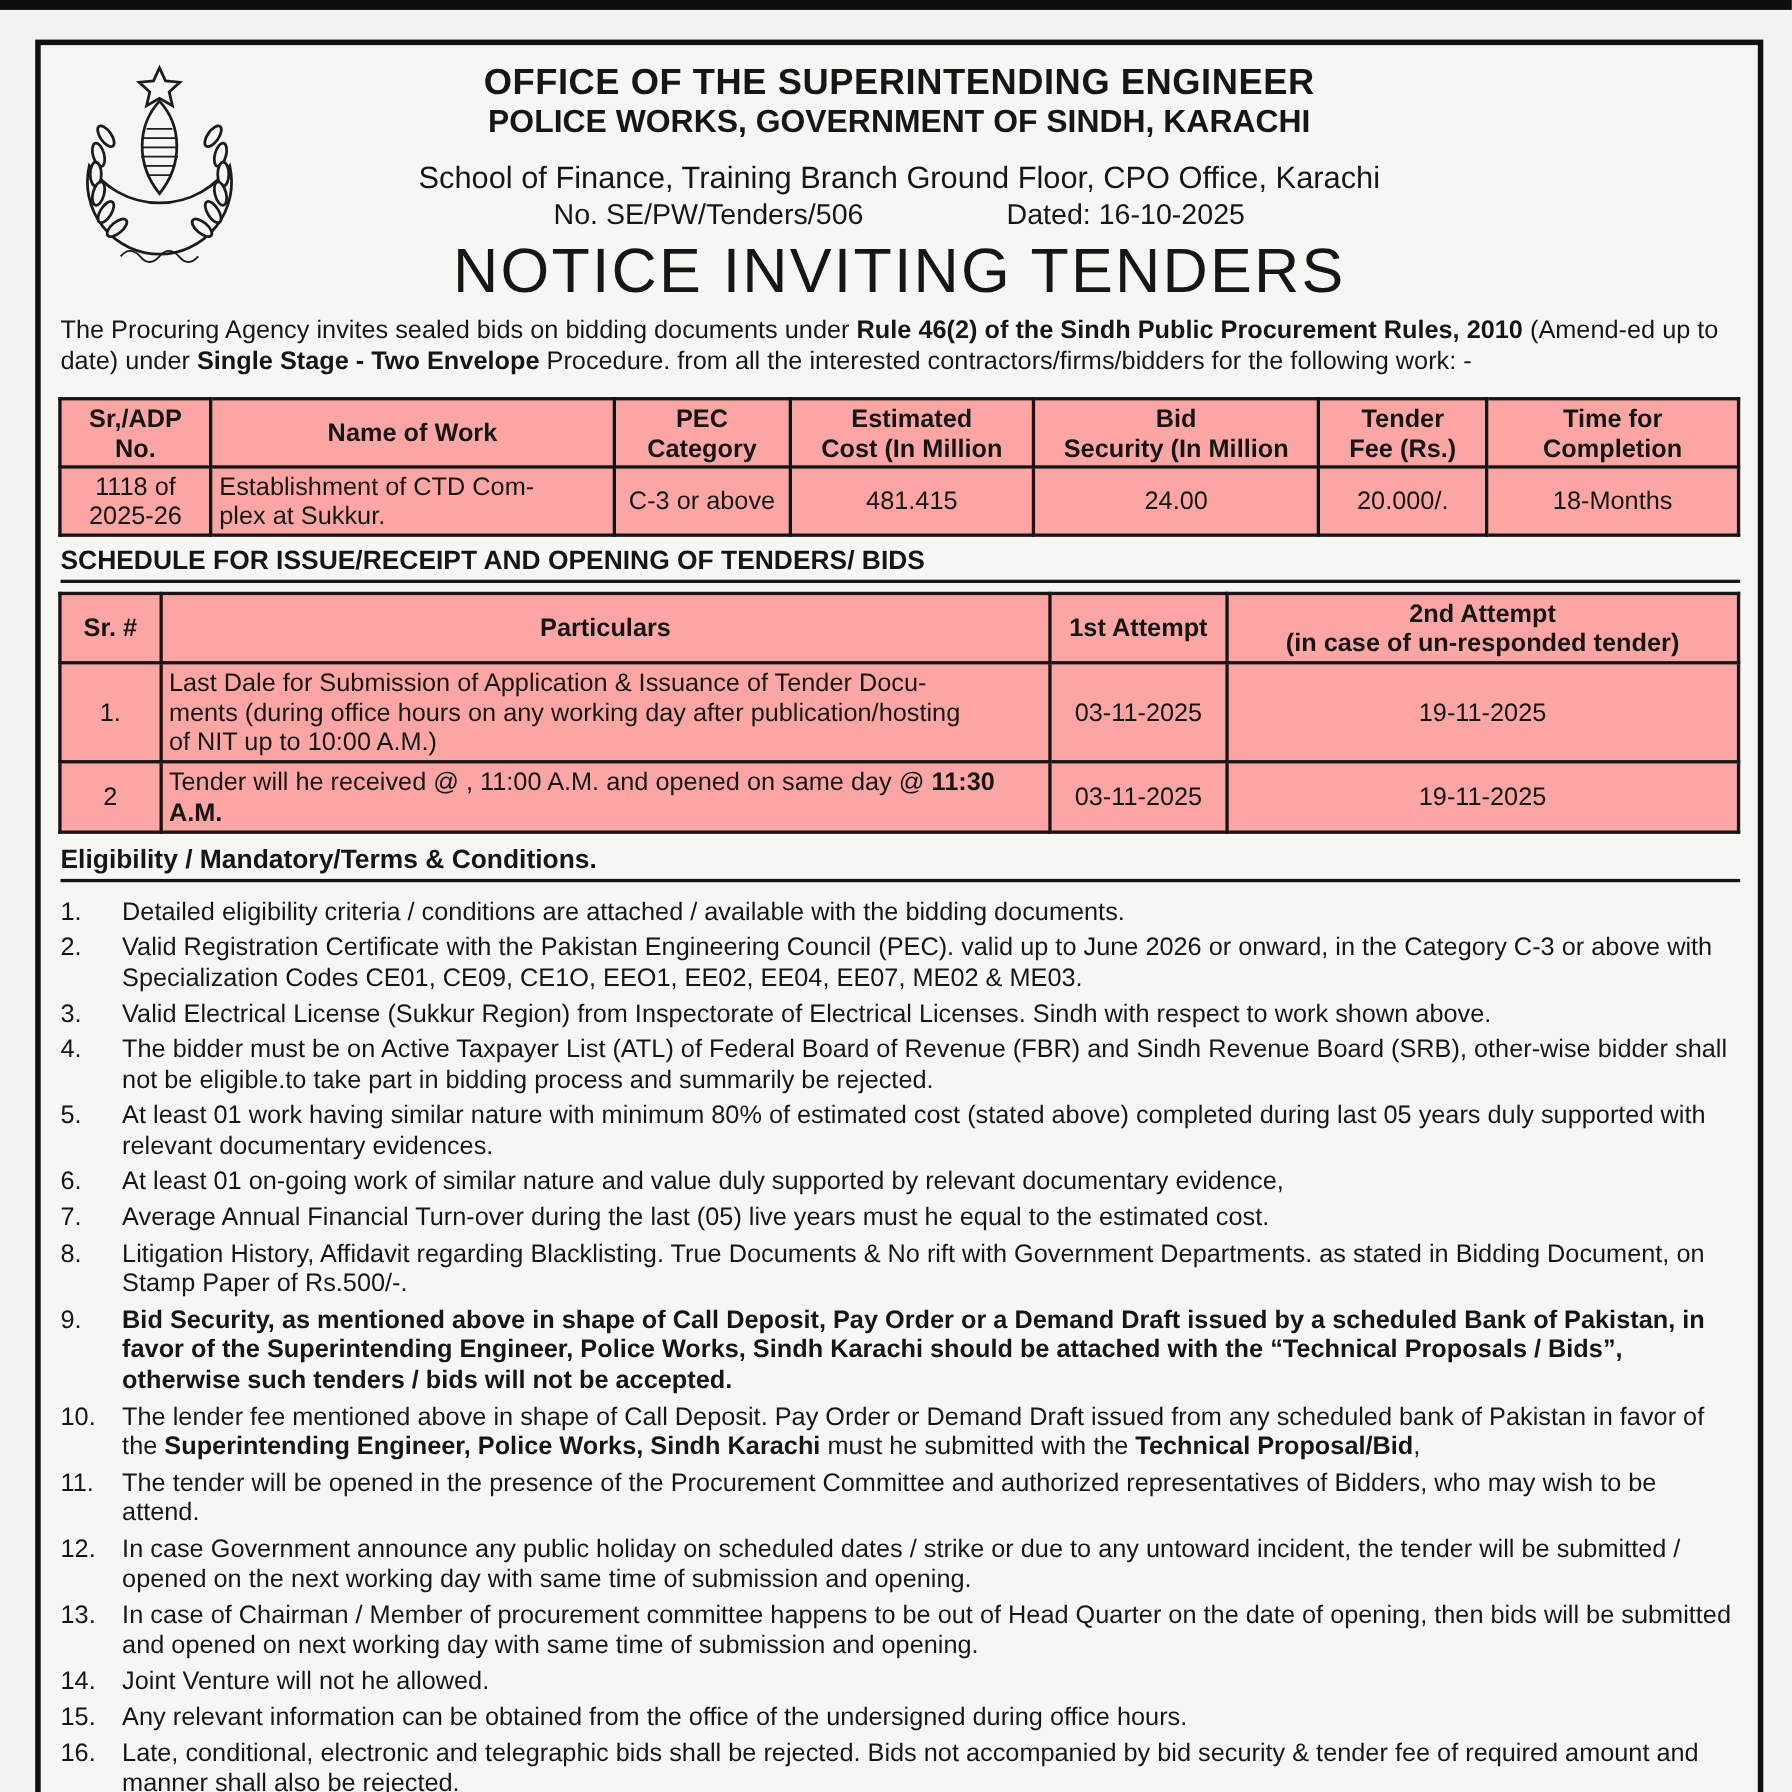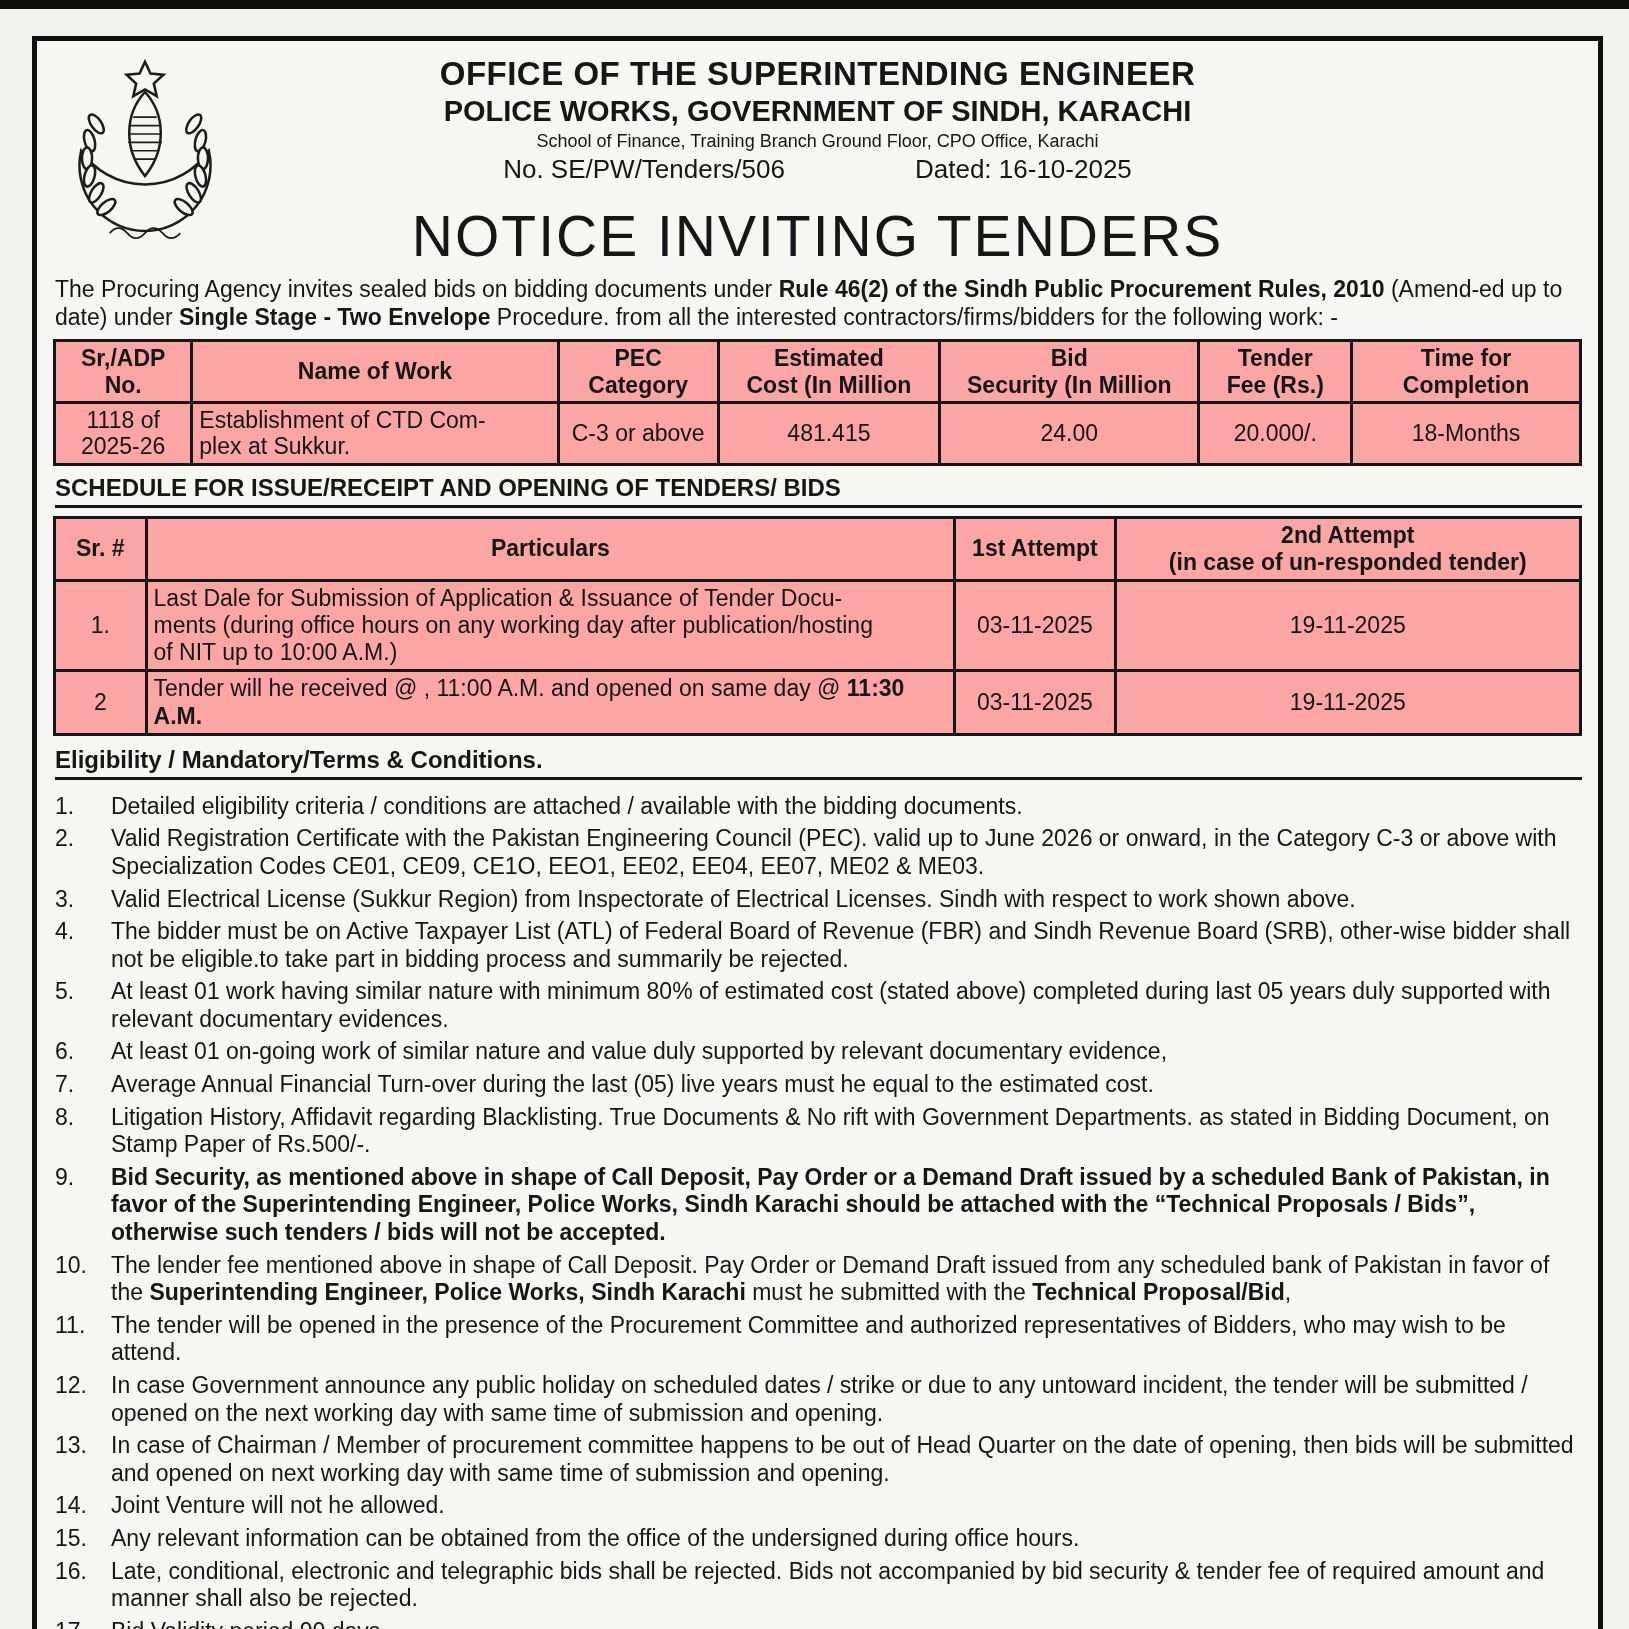--- a/index.html
+++ b/index.html
@@ -17,27 +17,27 @@
     padding:10px 16px 8px 16px;
     box-sizing:border-box;
     min-height:1562px;
     display:flex; flex-direction:column;
   }
   
   .header{position:relative;text-align:center;min-height:150px;}
   .crest{position:absolute;left:8px;top:4px;}
   .h1{font-size:33px;font-weight:bold;letter-spacing:.5px;padding-top:4px;}
   .h2{font-size:29px;font-weight:bold;margin-top:2px;}
-  .h3{font-size:18px;margin-top:3px;}
+  .h3{font-size:28px;margin-top:18px;}
   .h4{font-size:26px;margin-top:2px;display:flex;justify-content:center;gap:130px;}
   .big-title{
     text-align:center;font-size:57px;font-weight:normal;letter-spacing:2px;
     margin:2px 0 6px 0;
   }
-  .intro{font-size:23px;line-height:1.22;margin:0 2px 8px 2px;}
+  .intro{font-size:23px;line-height:1.22;margin:0 2px 20px 2px;}
   
   table{border-collapse:collapse;width:100%;background:#fca5a5;}
   th,td{border:3px solid #161616;padding:3px 6px;vertical-align:middle;}
   th{font-weight:bold;}
   .work-table th,.work-table td{font-size:23px;text-align:center;white-space:pre-line;line-height:1.15;}
   .work-table td.left{text-align:left;}
   .work-table th:nth-child(1){width:9%;}
   .work-table th:nth-child(2){width:24%;}
   .work-table th:nth-child(3){width:10.5%;}
   .work-table th:nth-child(4){width:14.5%;}

